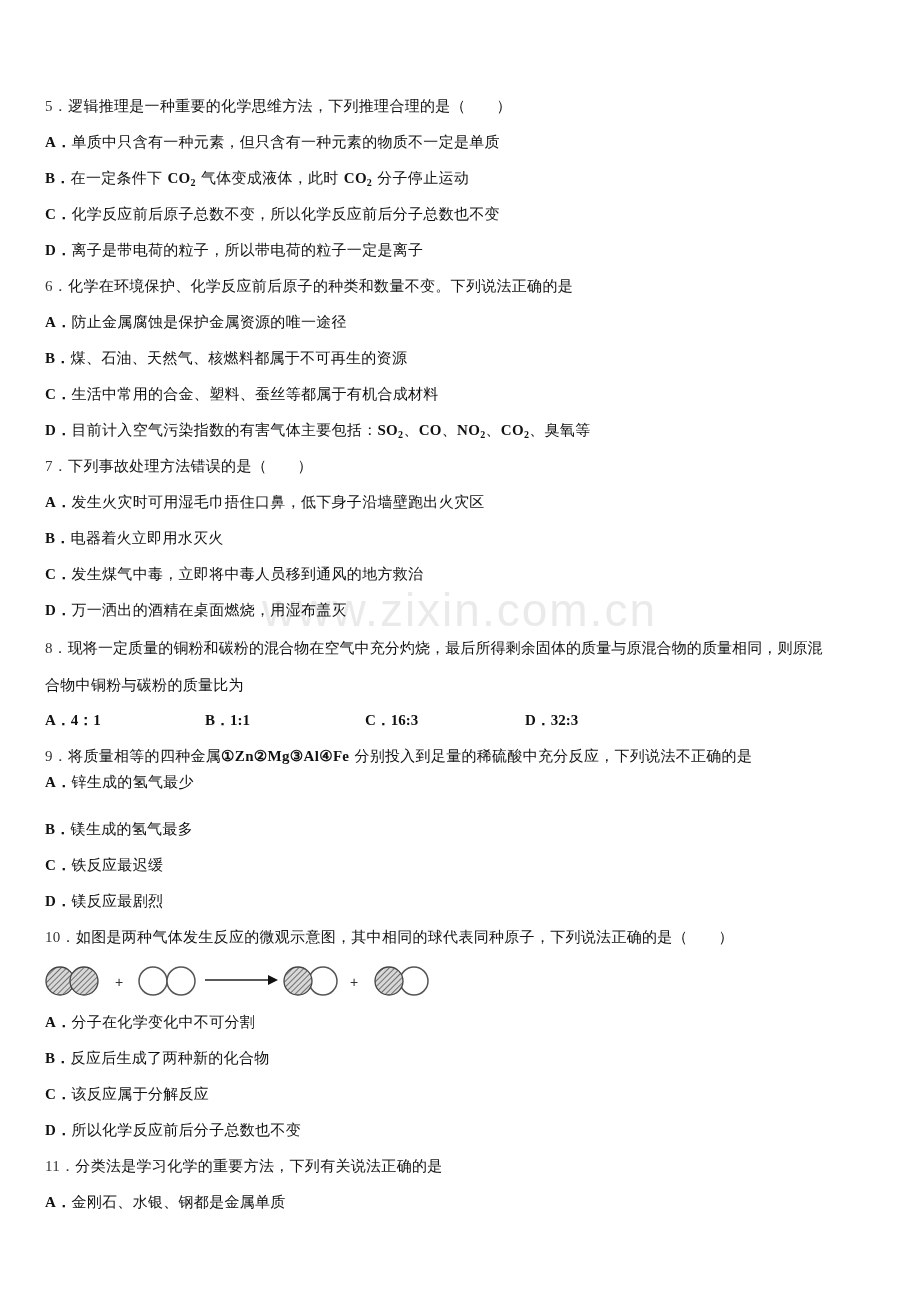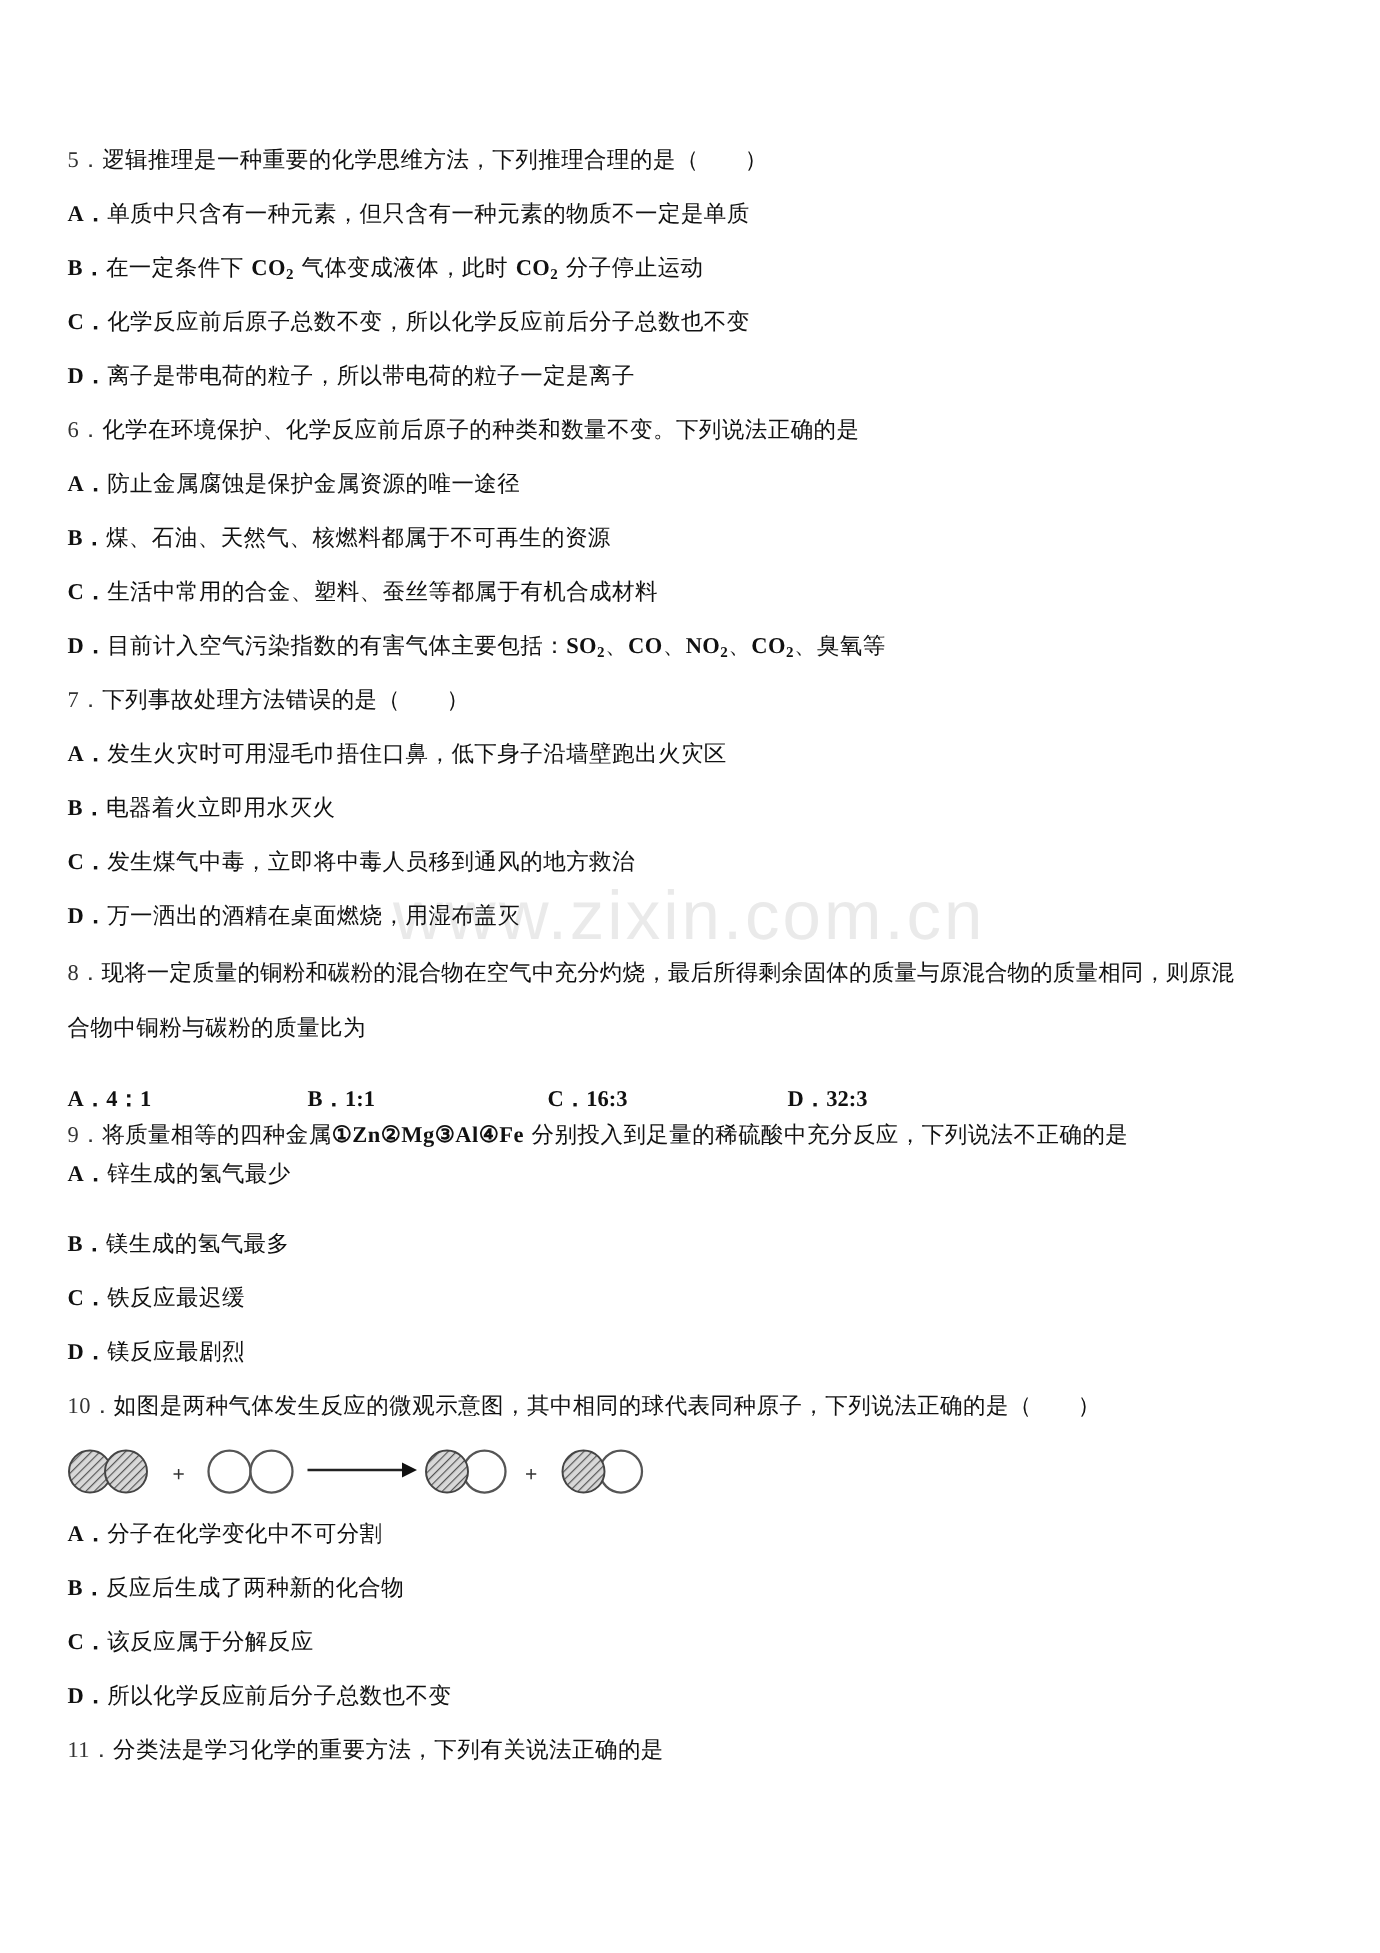--- a/index.html
+++ b/index.html
@@ -5,21 +5,21 @@
     html, body { margin: 0; padding: 0; background: #ffffff; }
     body { width: 920px; height: 1302px; position: relative; overflow: hidden;
            font-family: "DejaVu Serif", "Liberation Serif", serif; color: #111; }
     .page { position: absolute; left: 0; top: 0; width: 920px; height: 1302px; }
     .line { position: absolute; left: 45px; font-size: 15px; line-height: 20px; white-space: nowrap; letter-spacing: 0.3px; }
     .qnum { font-family: "Liberation Serif", serif; color: #333; }
     .opt { font-family: "Liberation Serif", serif; font-weight: bold; }
     .chem { font-family: "Liberation Serif", serif; font-weight: bold; text-align: right; }
     sub { font-size: 10px; vertical-align: -3px; line-height: 0; }
     .opt-row { position: absolute; left: 0; font-size: 15px; line-height: 20px; }
-    .opt-cell { position: absolute; white-space: nowrap; font-family: "Liberation Serif", serif; font-weight: bold; margin-top: 13px; }
+    .opt-cell { position: absolute; white-space: nowrap; font-family: "Liberation Serif", serif; font-weight: bold; }
     .watermark { position: absolute; left: 262px; top: 583px; font-family: "Liberation Sans", sans-serif;
                  font-size: 46px; color: rgba(160,160,160,0.22); letter-spacing: 2px; white-space: nowrap; pointer-events: none; }
     .diagram { position: absolute; left: 40px; top: 960px; width: 400px; height: 42px; }
   </style>
 </head>
 <body>
 
 <div class="page">
 
   <div class="watermark">www.zixin.com.cn</div>
@@ -150,14 +150,17 @@
   <div class="line" style="top:1084px">
     <span class="opt">C．</span><span>该反应属于分解反应</span>
   </div>
   <div class="line" style="top:1120px">
     <span class="opt">D．</span><span>所以化学反应前后分子总数也不变</span>
   </div>
 
   <div class="line" style="top:1156px">
     <span class="qnum">11．</span><span>分类法是学习化学的重要方法，下列有关说法正确的是</span>
   </div>
+  <div class="line" style="top:1192px">
+    <span class="opt">A．</span><span>金刚石、水银、钢都是金属单质</span>
+  </div>
 
 </div>
 
 </body></html>

